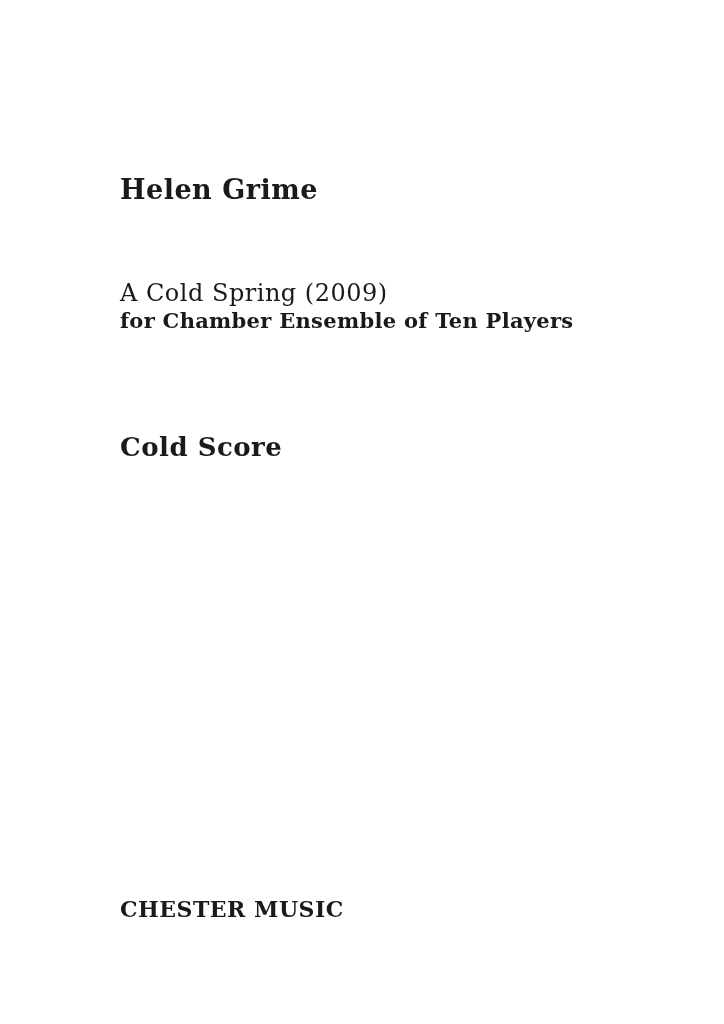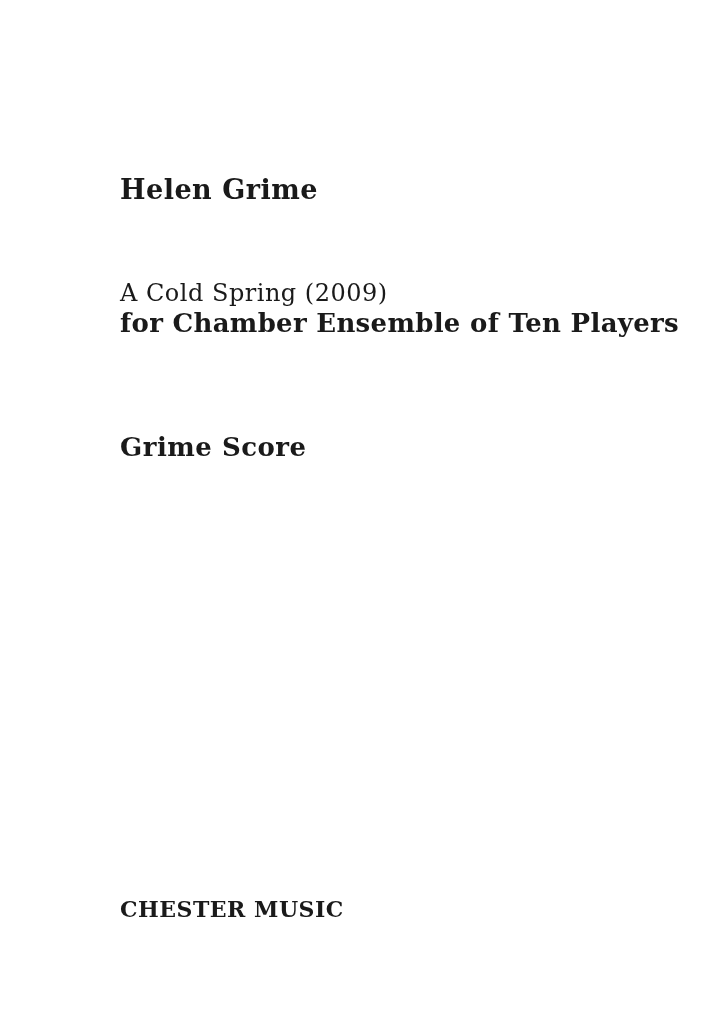--- a/index.html
+++ b/index.html
@@ -30,21 +30,21 @@
     letter-spacing: 0.5px;
   }
   .work-title {
     top: 281px;
     font-size: 24px;
     font-weight: 400;
     letter-spacing: 0.5px;
   }
   .subtitle {
     top: 310px;
-    font-size: 26px;
+    font-size: 21px;
     font-weight: 600;
     letter-spacing: 0.3px;
   }
   .edition {
     top: 434px;
     font-size: 26px;
     font-weight: 600;
     letter-spacing: 0.5px;
   }
   .publisher {
@@ -57,16 +57,16 @@
 </head>
 <body>
 
 <div class="page">
   <div class="line composer">Helen Grime</div>
 
   <div class="line work-title">A Cold Spring (2009)</div>
 
   <div class="line subtitle">for Chamber Ensemble of Ten Players</div>
 
-  <div class="line edition">Grime Score</div>
+  <div class="line edition">Cold Score</div>
 
   <div class="line publisher">CHESTER MUSIC</div>
 </div>
 
 </body></html>

